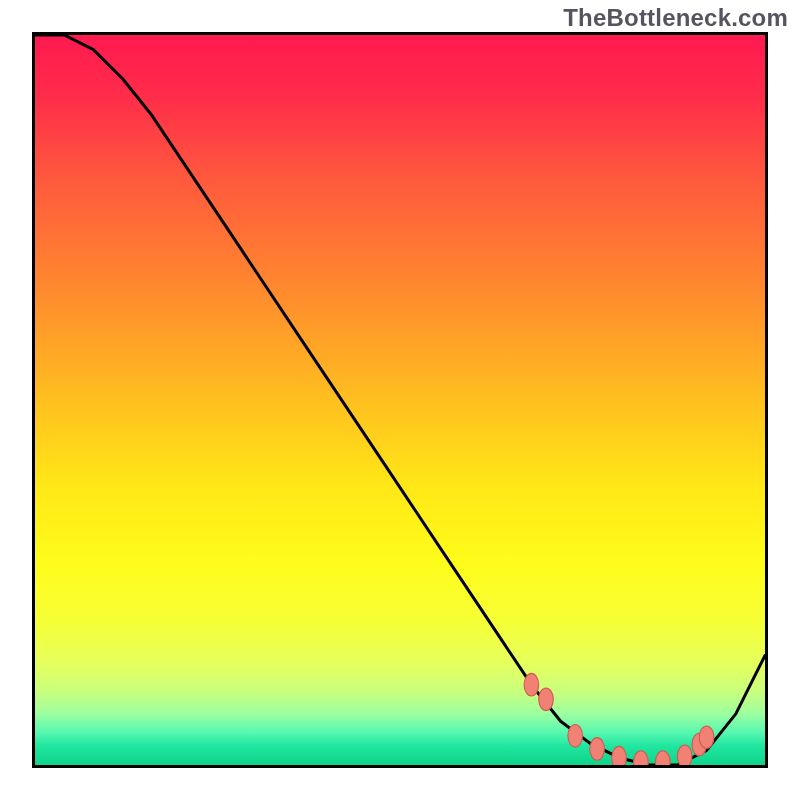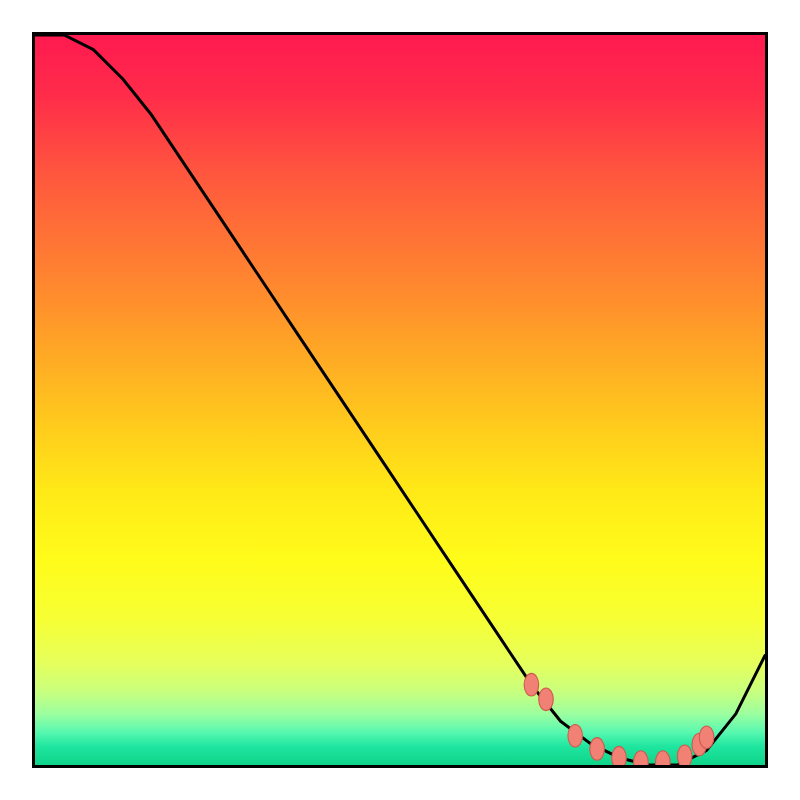--- a/index.html
+++ b/index.html
@@ -44,20 +44,21 @@
     position: absolute;
     left: 0; top: 0;
     width: 100%; height: 100%;
   }
 </style>
 </head>
 <body>
 
 <div class="frame">
 
+  <div class="watermark">TheBottleneck.com</div>
 
   <div class="plot-area">
 
     <svg class="bg" viewBox="0 0 100 100" preserveAspectRatio="none">
       <defs>
         <linearGradient id="ryg" x1="0" y1="0" x2="0" y2="1">
             <stop offset="0%" stop-color="#ff1a50"></stop>
             <stop offset="8%" stop-color="#ff2b4a"></stop>
             <stop offset="20%" stop-color="#ff5a3d"></stop>
             <stop offset="35%" stop-color="#ff8a2e"></stop>

